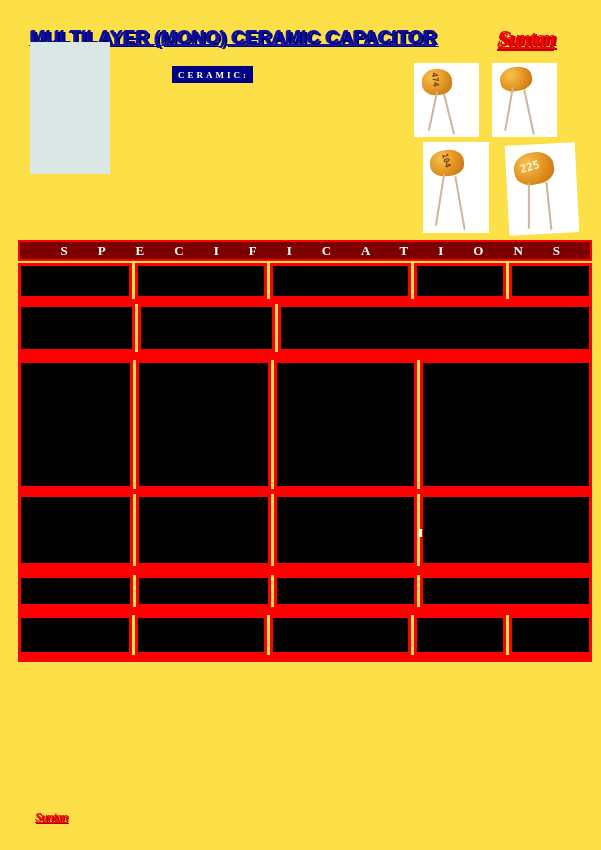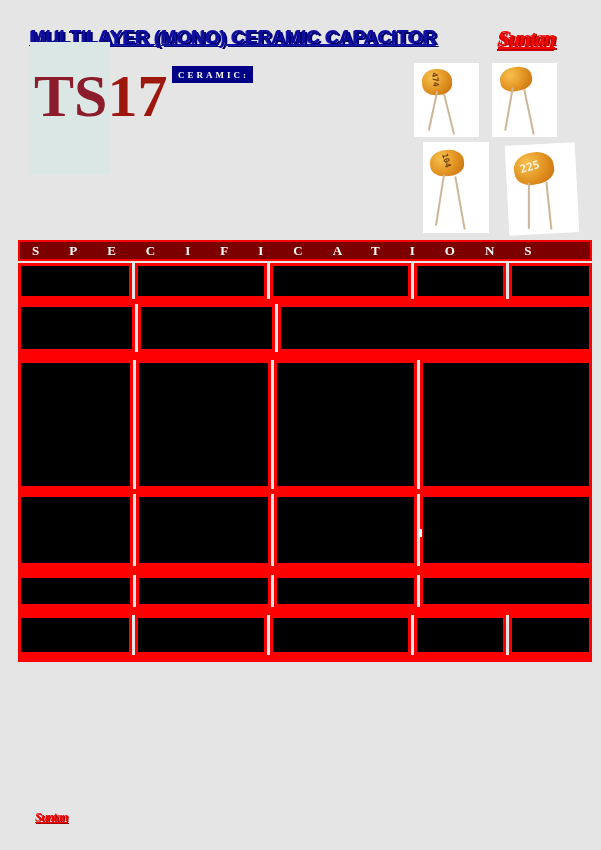--- a/index.html
+++ b/index.html
@@ -1,16 +1,16 @@
 <!DOCTYPE html>
 <html><head>
 <meta charset="utf-8">
 <style>
   html,body{margin:0;padding:0;background:#000;}
-  .page{position:relative;width:601px;height:850px;background:#e5e5e5;overflow:hidden;
+  .page{position:relative;width:601px;height:850px;background:#fde047;overflow:hidden;
         font-family:"Liberation Sans",sans-serif;}
 
   
   .doc-title{position:absolute;left:30px;top:26px;width:420px;
     font-family:"Liberation Sans",sans-serif;font-weight:bold;font-size:19px;
     color:#0d0d9e;text-decoration:underline;white-space:nowrap;
     text-shadow:2px 2px 0 #00006a,-1px 1px 0 #1c1cae;}
   .brand-top{position:absolute;left:498px;top:26px;
     font-family:"Liberation Serif",serif;font-style:italic;font-weight:bold;font-size:21px;
     color:#ff0000;text-decoration:underline;letter-spacing:-1px;
@@ -28,21 +28,21 @@
 
   
   .img-box{position:absolute;background:#ffffff;}
   .cap-body{position:absolute;border-radius:46% 46% 42% 42%;
     background:radial-gradient(circle at 35% 30%,#f4b946 10%,#e0901f 55%,#c06a0e 100%);}
   .cap-mark{position:absolute;font-family:"DejaVu Sans Mono",monospace;font-size:8px;
     font-weight:bold;color:#6b3c07;}
   .lead{position:absolute;width:2px;background:#cdb698;}
 
   
-  .spec{position:absolute;left:18px;top:240px;width:574px;}
+  .spec{position:absolute;left:18px;top:240px;width:574px;text-align:right;}
   .spec-head{background:#7d0000;border:2px solid #ff0000;height:17px;line-height:17px;
     color:#ffffff;font-family:"Liberation Serif",serif;font-weight:bold;font-size:13px;
     letter-spacing:30px;padding-left:12px;white-space:nowrap;overflow:hidden;}
   .row{display:flex;gap:3px;}
   .cell{border:3px solid #ff0000;background:#000;box-sizing:border-box;}
   .sep{background:#ff0000;width:100%;}
 
   .speck{position:absolute;left:419px;top:529px;width:3px;height:8px;background:#fff;}
 
   .footer-brand{position:absolute;left:35px;top:810px;
@@ -52,21 +52,20 @@
 </style>
 </head>
 <body>
 
 <div class="page">
 
   <div class="doc-title">MULTILAYER (MONO) CERAMIC CAPACITOR</div>
   <div class="brand-top">Suntan</div>
 
   <div class="ts-box"></div>
-  <div class="ts-text"><span class="ts">TS</span><span class="num">17</span></div>
 
   <div class="features-badge">CERAMIC:</div>
 
   <div class="img-box" style="left:414px;top:63px;width:65px;height:74px;">
     <div class="cap-body" style="left:8px;top:6px;width:30px;height:26px;transform:rotate(-4deg);"></div>
     <span class="cap-mark" style="left:14px;top:12px;transform:rotate(83deg);">474</span>
     <div class="lead" style="left:18px;top:28px;height:40px;transform:rotate(12deg);"></div>
     <div class="lead" style="left:34px;top:30px;height:42px;transform:rotate(-14deg);"></div>
   </div>
 

